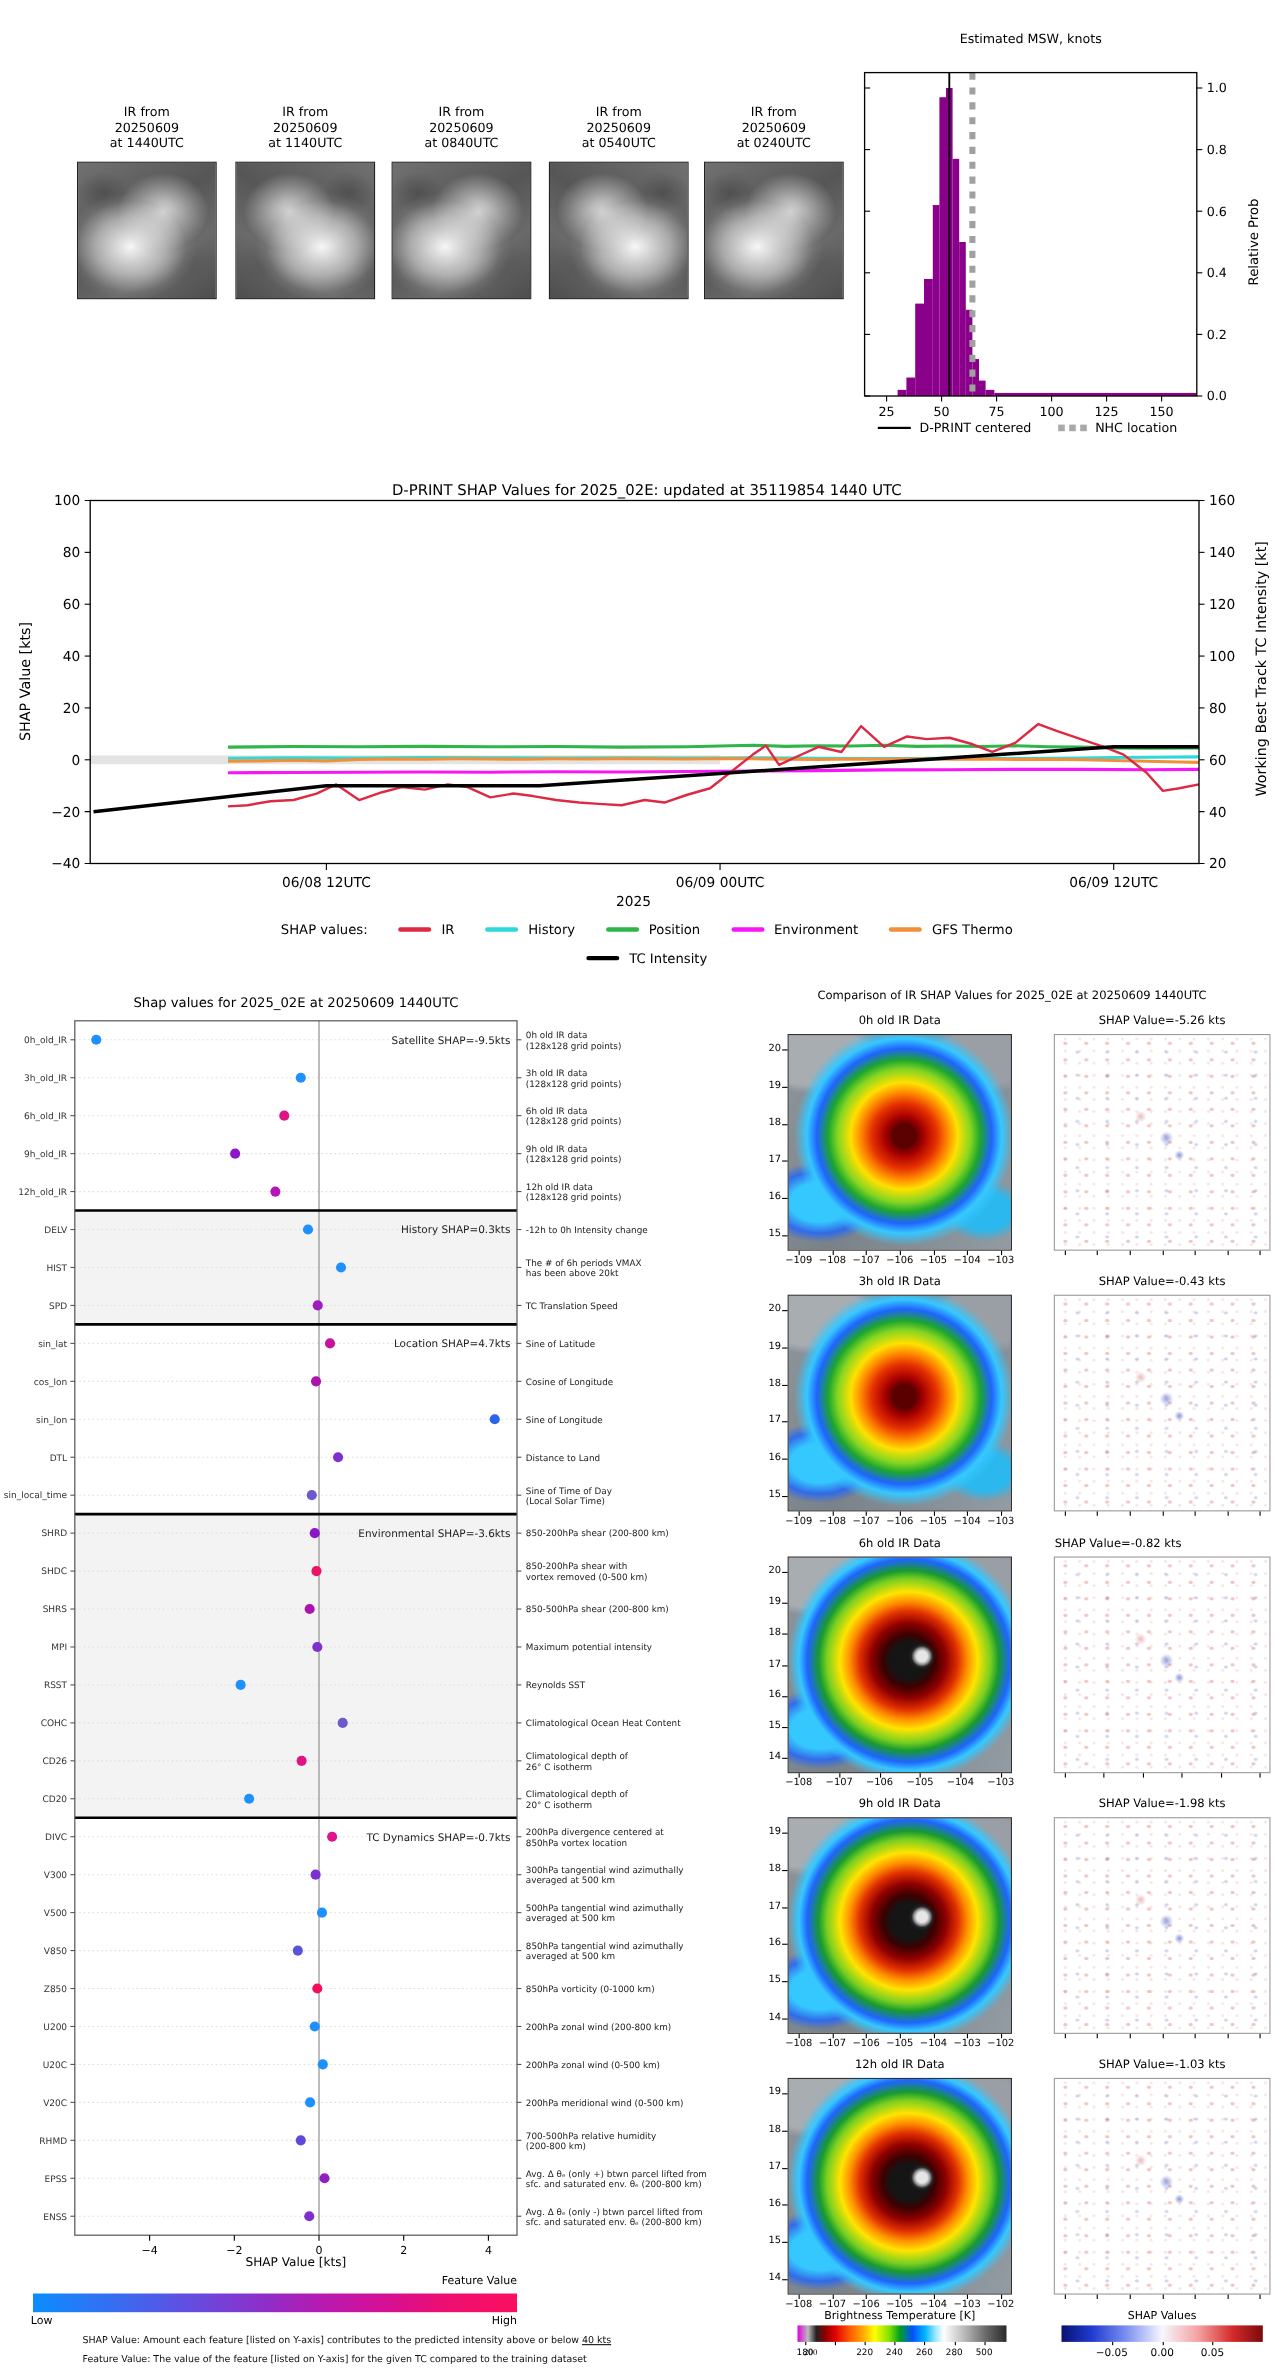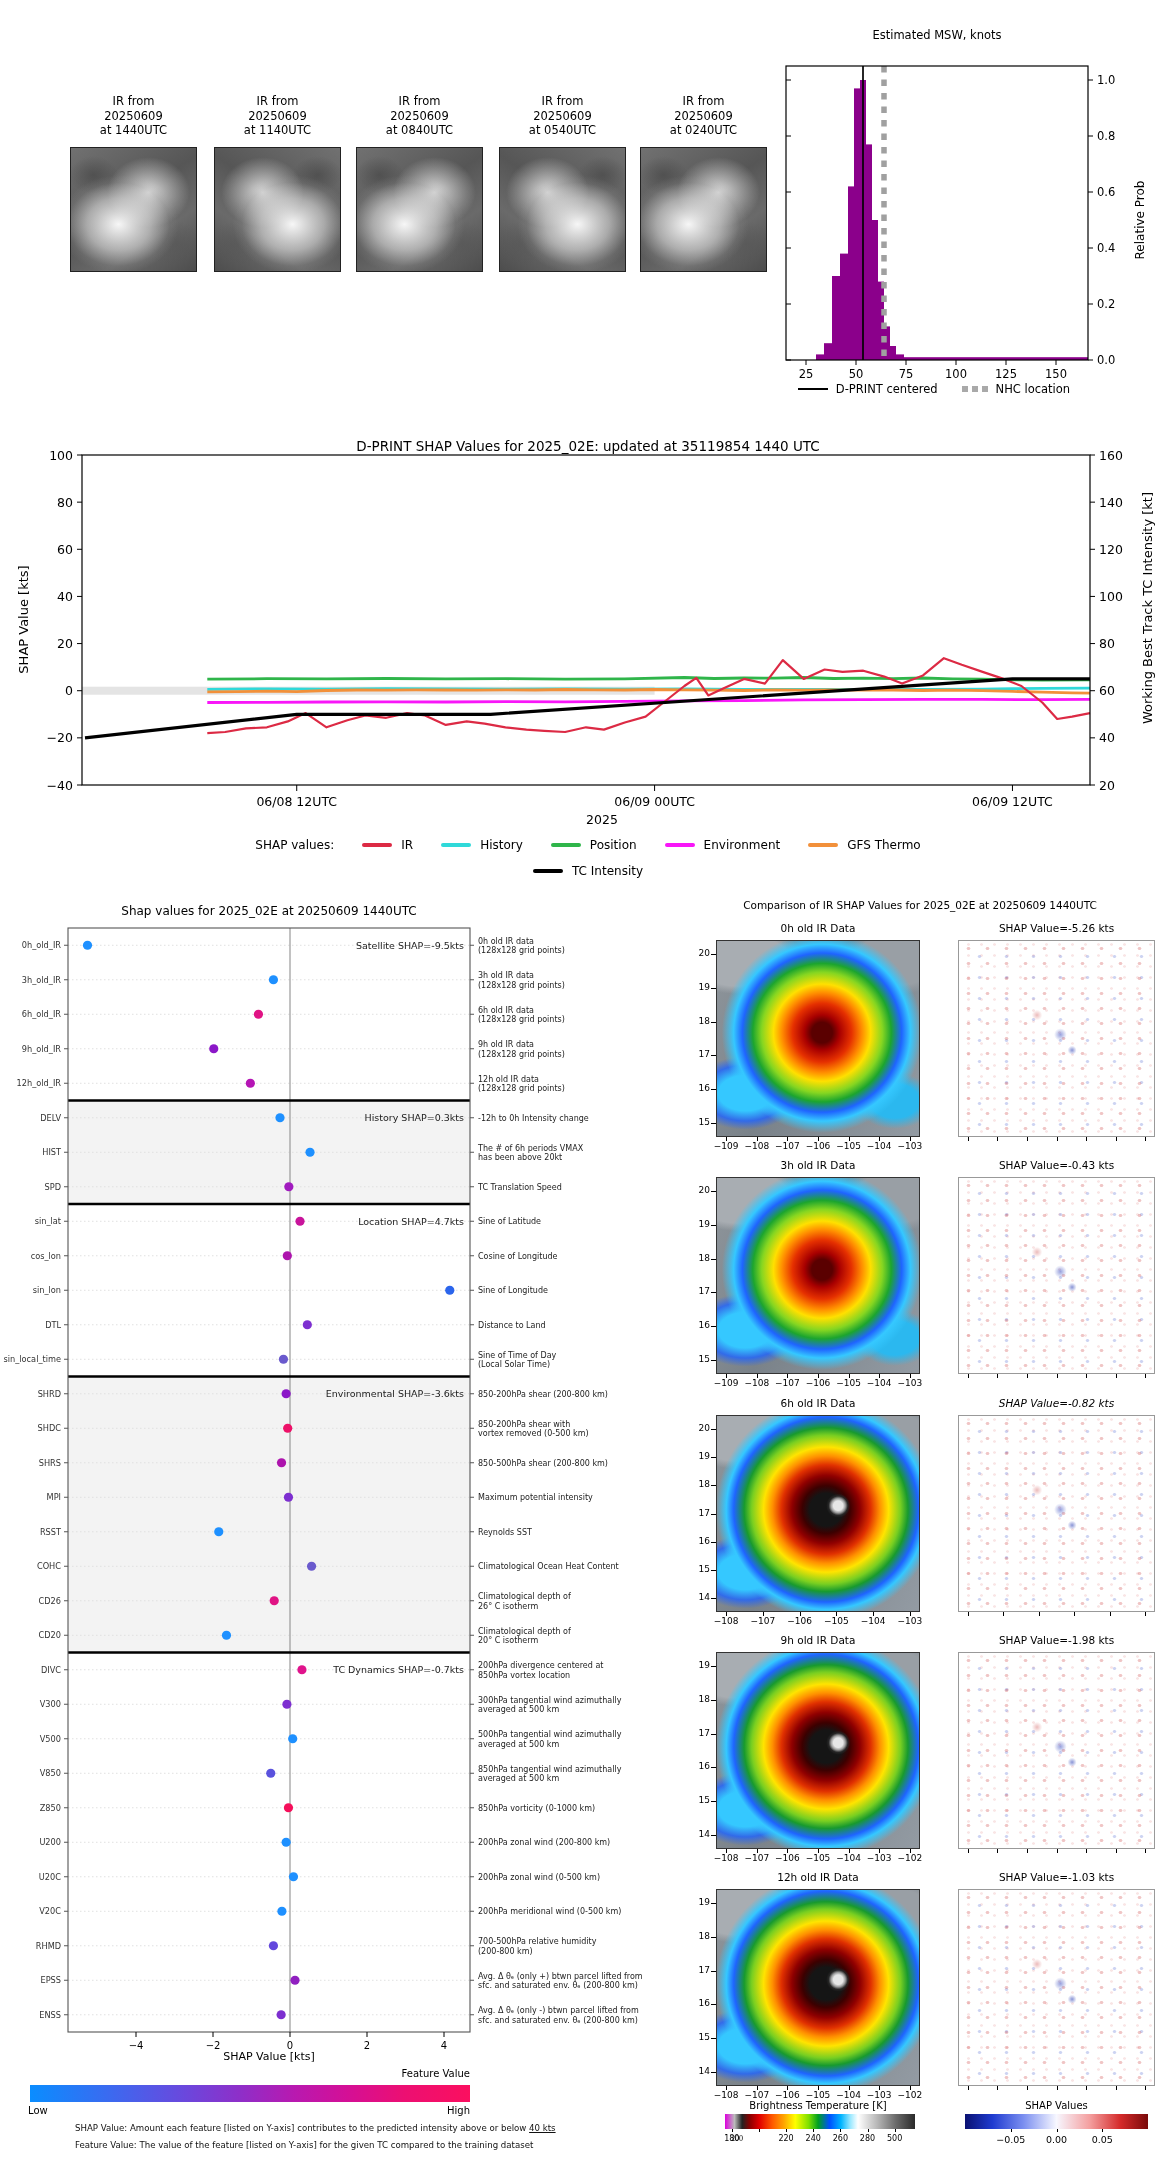--- a/index.html
+++ b/index.html
@@ -16,21 +16,21 @@
       linear-gradient(145deg,#717171,#565656 45%,#6a6a6a 70%,#4d4d4d)}
   .sat-img.flip{transform:scaleX(-1)}
   .hist-title{left:786px;top:28px;width:302px;text-align:center;font-size:11.5px}
   .hist-legend{left:700px;top:382px;width:468px;display:flex;justify-content:center;gap:24px;font-size:11.5px;align-items:center}
   .hl-item{display:flex;align-items:center}
   .hl-line{display:inline-block;width:30px;height:2.5px;background:#000;margin-right:8px}
   .hl-dots{display:inline-flex;gap:4px;margin-right:8px}
   .hl-dots i{display:inline-block;width:6px;height:6px;background:#a9a9a9}
   .vlab{transform-origin:0 0;transform:rotate(-90deg);text-align:center}
   .ts-title{left:84px;top:438px;width:1008px;text-align:center;font-size:13.5px}
-  .ts-xlab{left:98px;top:812px;width:1008px;text-align:center;font-size:12.5px}
+  .ts-xlab{left:72px;top:812px;width:1008px;text-align:center;font-size:12.5px}
   .ts-legend-row{left:84px;width:1008px;display:flex;justify-content:center;align-items:center;gap:28px;font-size:12px}
   .tsl-item{display:flex;align-items:center}
   .tsl-swatch{display:inline-block;width:30px;height:3.5px;border-radius:2px;margin-right:9px}
   .dp-title{left:68px;top:904px;width:402px;text-align:center;font-size:12px}
   .dp-xlab{left:68px;top:2050px;width:402px;text-align:center;font-size:11px}
   .fv-title{left:170px;top:2068px;width:300px;text-align:right;font-size:10px}
   .fv-bar{left:30px;top:2085px;width:440px;height:17px;
     background:linear-gradient(90deg,#0a8dff 0%,#3b6af0 18%,#6a48dd 35%,#8f2ec8 48%,#b819b0 60%,#d40f96 72%,#ec0f72 85%,#fb0f5f 100%)}
   .fv-low{left:28px;top:2105px;font-size:10px}
   .fv-high{left:170px;top:2105px;width:300px;text-align:right;font-size:10px}
@@ -549,21 +549,21 @@
     <div class="tick-lon abs" style="left: 828.6px; top: 1378px; width: 40px;">−105</div>
     <div class="tickmark abs" style="left: 848.6px; top: 1374px; width: 1px; height: 4px;"></div>
     <div class="tickmark abs" style="left: 1086.05px; top: 1374px; width: 1px; height: 4px;"></div>
     <div class="tick-lon abs" style="left: 859.2px; top: 1378px; width: 40px;">−104</div>
     <div class="tickmark abs" style="left: 879.2px; top: 1374px; width: 1px; height: 4px;"></div>
     <div class="tickmark abs" style="left: 1115.6px; top: 1374px; width: 1px; height: 4px;"></div>
     <div class="tick-lon abs" style="left: 889.8px; top: 1378px; width: 40px;">−103</div>
     <div class="tickmark abs" style="left: 909.8px; top: 1374px; width: 1px; height: 4px;"></div>
     <div class="tickmark abs" style="left: 1145.15px; top: 1374px; width: 1px; height: 4px;"></div>
     <div class="comp-title abs" style="left: 716px; top: 1397px; width: 204px;">6h old IR Data</div>
-    <div class="comp-title abs" style="left: 958px; top: 1397px; width: 197px; font-style: italic;">SHAP Value=-0.82 kts</div>
+    <div class="comp-title abs" style="left: 918px; top: 1397px; width: 197px;">SHAP Value=-0.82 kts</div>
     <div class="jet-map dark abs" style="left: 716px; top: 1415px; width: 204px; height: 197px;"></div>
     <div class="shap-map abs" style="left: 958px; top: 1415px; width: 197px; height: 197px;"></div>
     <div class="tick-lat abs" style="left: 684px; top: 1422.79px; width: 26px;">20</div>
     <div class="tickmark abs" style="left: 711px; top: 1428.79px; width: 5px; height: 1px;"></div>
     <div class="tick-lat abs" style="left: 684px; top: 1451.03px; width: 26px;">19</div>
     <div class="tickmark abs" style="left: 711px; top: 1457.03px; width: 5px; height: 1px;"></div>
     <div class="tick-lat abs" style="left: 684px; top: 1479.26px; width: 26px;">18</div>
     <div class="tickmark abs" style="left: 711px; top: 1485.26px; width: 5px; height: 1px;"></div>
     <div class="tick-lat abs" style="left: 684px; top: 1507.5px; width: 26px;">17</div>
     <div class="tickmark abs" style="left: 711px; top: 1513.5px; width: 5px; height: 1px;"></div>

